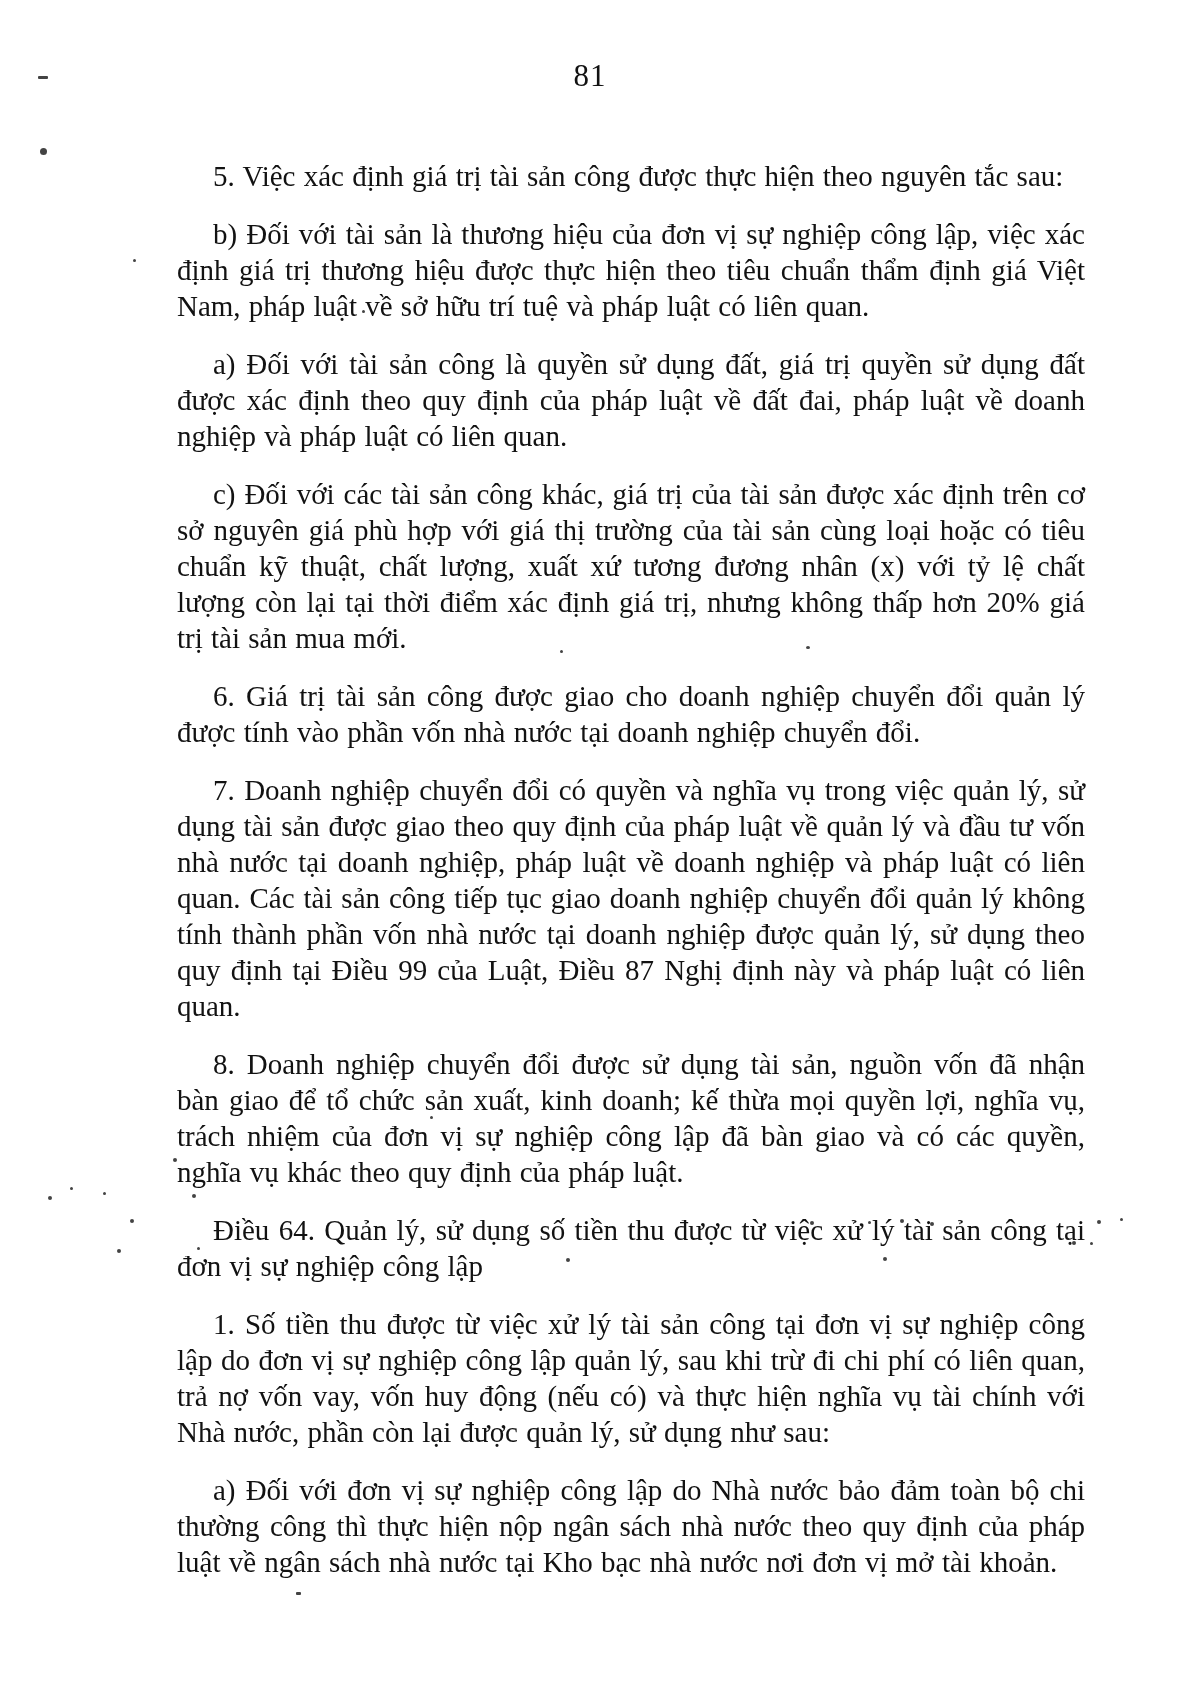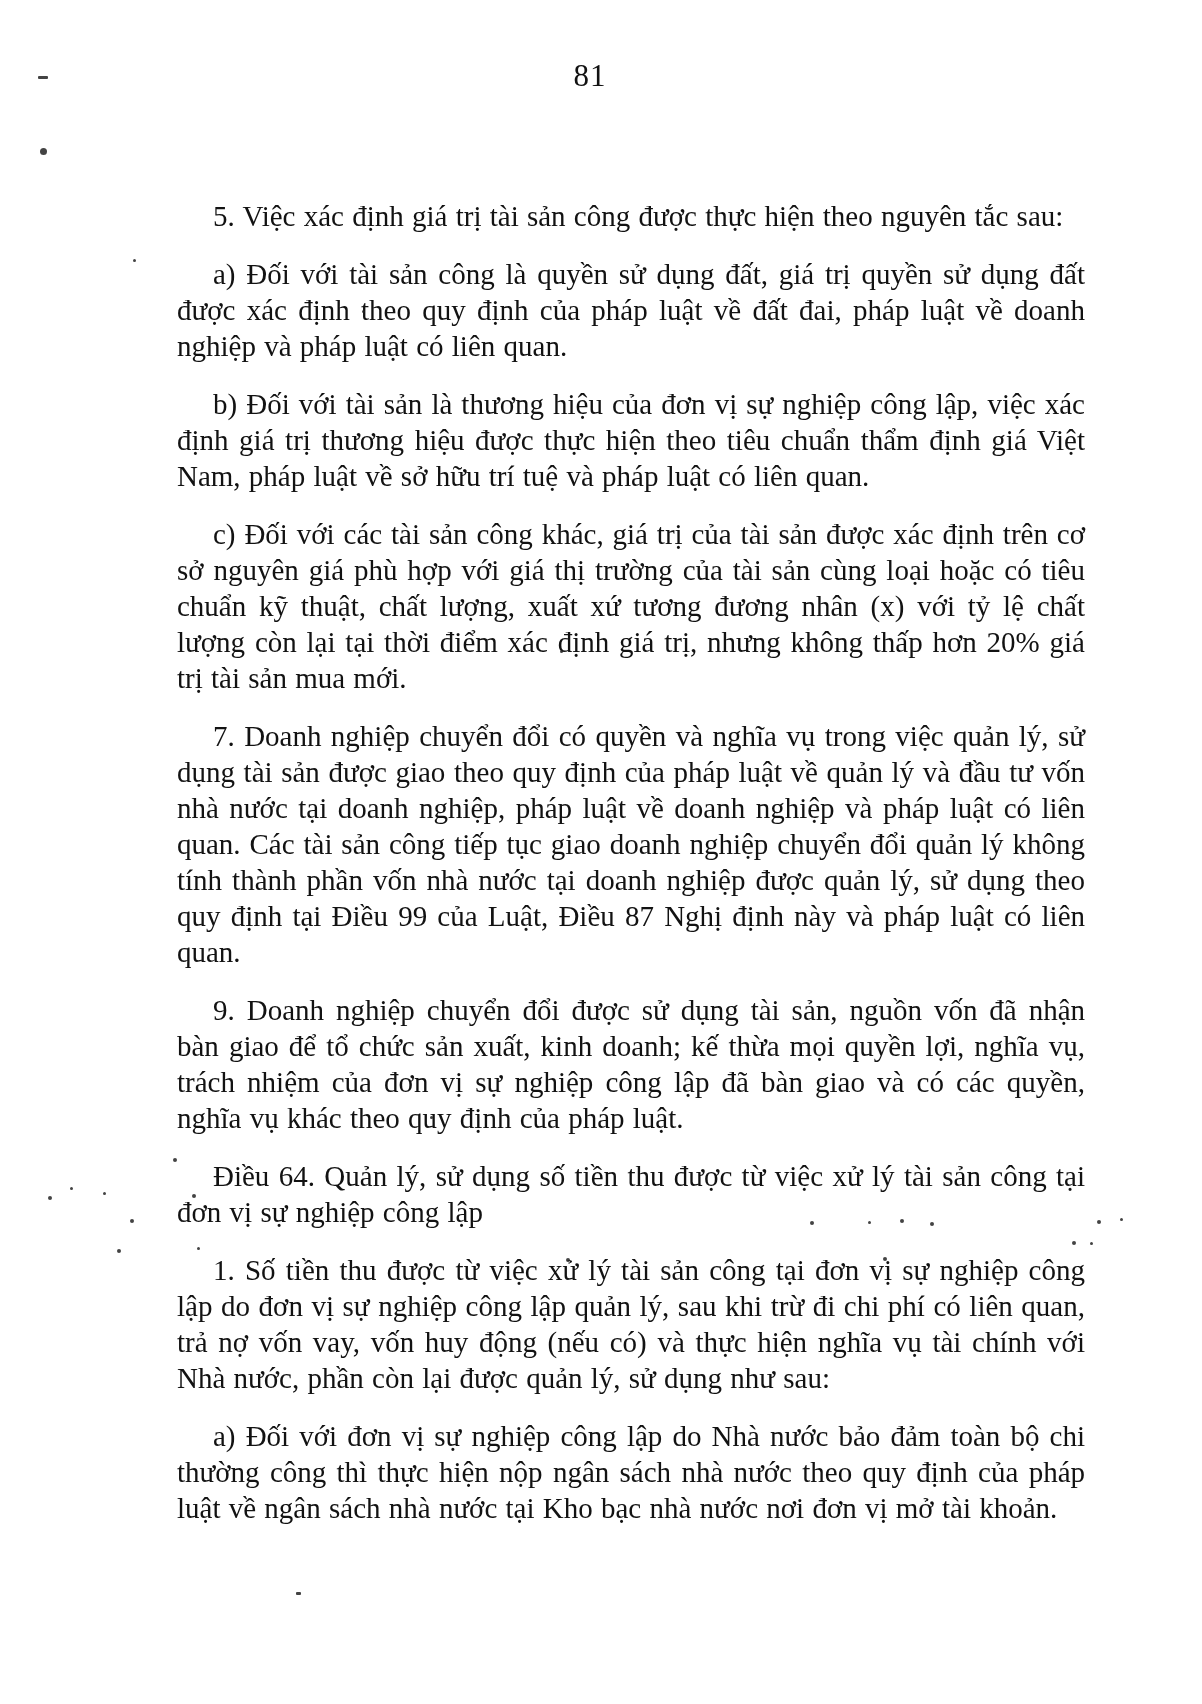--- a/index.html
+++ b/index.html
@@ -24,21 +24,20 @@
     width: 1180px;
     text-align: center;
     font-size: 31px;
     letter-spacing: 1px;
   }
   .content {
     position: absolute;
     left: 177px;
     top: 158px;
     width: 908px;
-    margin-top: 40px;
   }
   .content p {
     margin: 0 0 22px 0;
     font-size: 29px;
     line-height: 36px;
     text-align: justify;
     text-indent: 36px;
     word-spacing: 1px;
   }
   .content p.heading {
@@ -54,25 +53,26 @@
 </style>
 </head>
 <body>
 
 <div class="page">
 
   <div class="page-number">81</div>
 
   <div class="content">
     <p class="body">5. Việc xác định giá trị tài sản công được thực hiện theo nguyên tắc sau:</p>
+    <p class="body">b) Đối với tài sản là thương hiệu của đơn vị sự nghiệp công lập, việc xác định giá trị thương hiệu được thực hiện theo tiêu chuẩn thẩm định giá Việt Nam, pháp luật về sở hữu trí tuệ và pháp luật có liên quan.</p>
     <p class="body">a) Đối với tài sản công là quyền sử dụng đất, giá trị quyền sử dụng đất được xác định theo quy định của pháp luật về đất đai, pháp luật về doanh nghiệp và pháp luật có liên quan.</p>
-    <p class="body">b) Đối với tài sản là thương hiệu của đơn vị sự nghiệp công lập, việc xác định giá trị thương hiệu được thực hiện theo tiêu chuẩn thẩm định giá Việt Nam, pháp luật về sở hữu trí tuệ và pháp luật có liên quan.</p>
     <p class="body">c) Đối với các tài sản công khác, giá trị của tài sản được xác định trên cơ sở nguyên giá phù hợp với giá thị trường của tài sản cùng loại hoặc có tiêu chuẩn kỹ thuật, chất lượng, xuất xứ tương đương nhân (x) với tỷ lệ chất lượng còn lại tại thời điểm xác định giá trị, nhưng không thấp hơn 20% giá trị tài sản mua mới.</p>
+    <p class="body">6. Giá trị tài sản công được giao cho doanh nghiệp chuyển đổi quản lý được tính vào phần vốn nhà nước tại doanh nghiệp chuyển đổi.</p>
     <p class="body">7. Doanh nghiệp chuyển đổi có quyền và nghĩa vụ trong việc quản lý, sử dụng tài sản được giao theo quy định của pháp luật về quản lý và đầu tư vốn nhà nước tại doanh nghiệp, pháp luật về doanh nghiệp và pháp luật có liên quan. Các tài sản công tiếp tục giao doanh nghiệp chuyển đổi quản lý không tính thành phần vốn nhà nước tại doanh nghiệp được quản lý, sử dụng theo quy định tại Điều 99 của Luật, Điều 87 Nghị định này và pháp luật có liên quan.</p>
-    <p class="body">9. Doanh nghiệp chuyển đổi được sử dụng tài sản, nguồn vốn đã nhận bàn giao để tổ chức sản xuất, kinh doanh; kế thừa mọi quyền lợi, nghĩa vụ, trách nhiệm của đơn vị sự nghiệp công lập đã bàn giao và có các quyền, nghĩa vụ khác theo quy định của pháp luật.</p>
+    <p class="body">8. Doanh nghiệp chuyển đổi được sử dụng tài sản, nguồn vốn đã nhận bàn giao để tổ chức sản xuất, kinh doanh; kế thừa mọi quyền lợi, nghĩa vụ, trách nhiệm của đơn vị sự nghiệp công lập đã bàn giao và có các quyền, nghĩa vụ khác theo quy định của pháp luật.</p>
     <p class="heading">Điều 64. Quản lý, sử dụng số tiền thu được từ việc xử lý tài sản công tại đơn vị sự nghiệp công lập</p>
     <p class="body">1. Số tiền thu được từ việc xử lý tài sản công tại đơn vị sự nghiệp công lập do đơn vị sự nghiệp công lập quản lý, sau khi trừ đi chi phí có liên quan, trả nợ vốn vay, vốn huy động (nếu có) và thực hiện nghĩa vụ tài chính với Nhà nước, phần còn lại được quản lý, sử dụng như sau:</p>
     <p class="body">a) Đối với đơn vị sự nghiệp công lập do Nhà nước bảo đảm toàn bộ chi thường công thì thực hiện nộp ngân sách nhà nước theo quy định của pháp luật về ngân sách nhà nước tại Kho bạc nhà nước nơi đơn vị mở tài khoản.</p>
   </div>
 
   <div id="artifacts">
       <div class="speck bar" style="left: 38px; top: 76px; width: 10px; height: 3px;"></div>
       <div class="speck" style="left: 40px; top: 148px; width: 7px; height: 7px;"></div>
       <div class="speck" style="left: 133px; top: 259px; width: 3px; height: 3px;"></div>
       <div class="speck" style="left: 362px; top: 310px; width: 3px; height: 3px;"></div>

